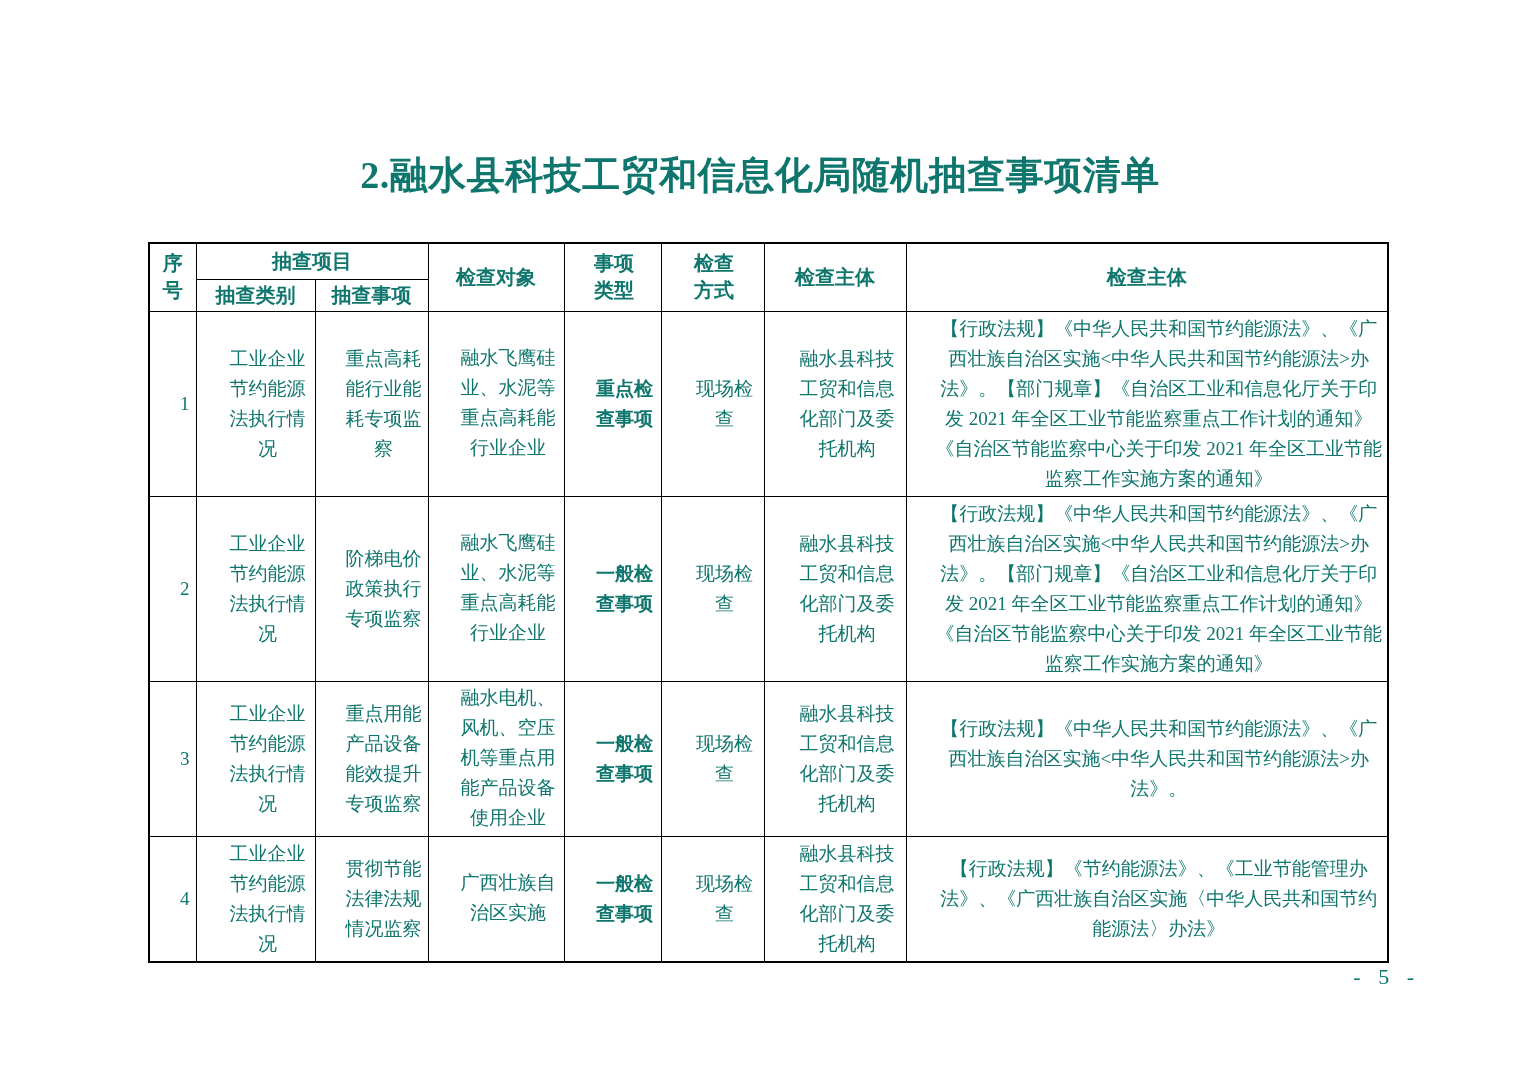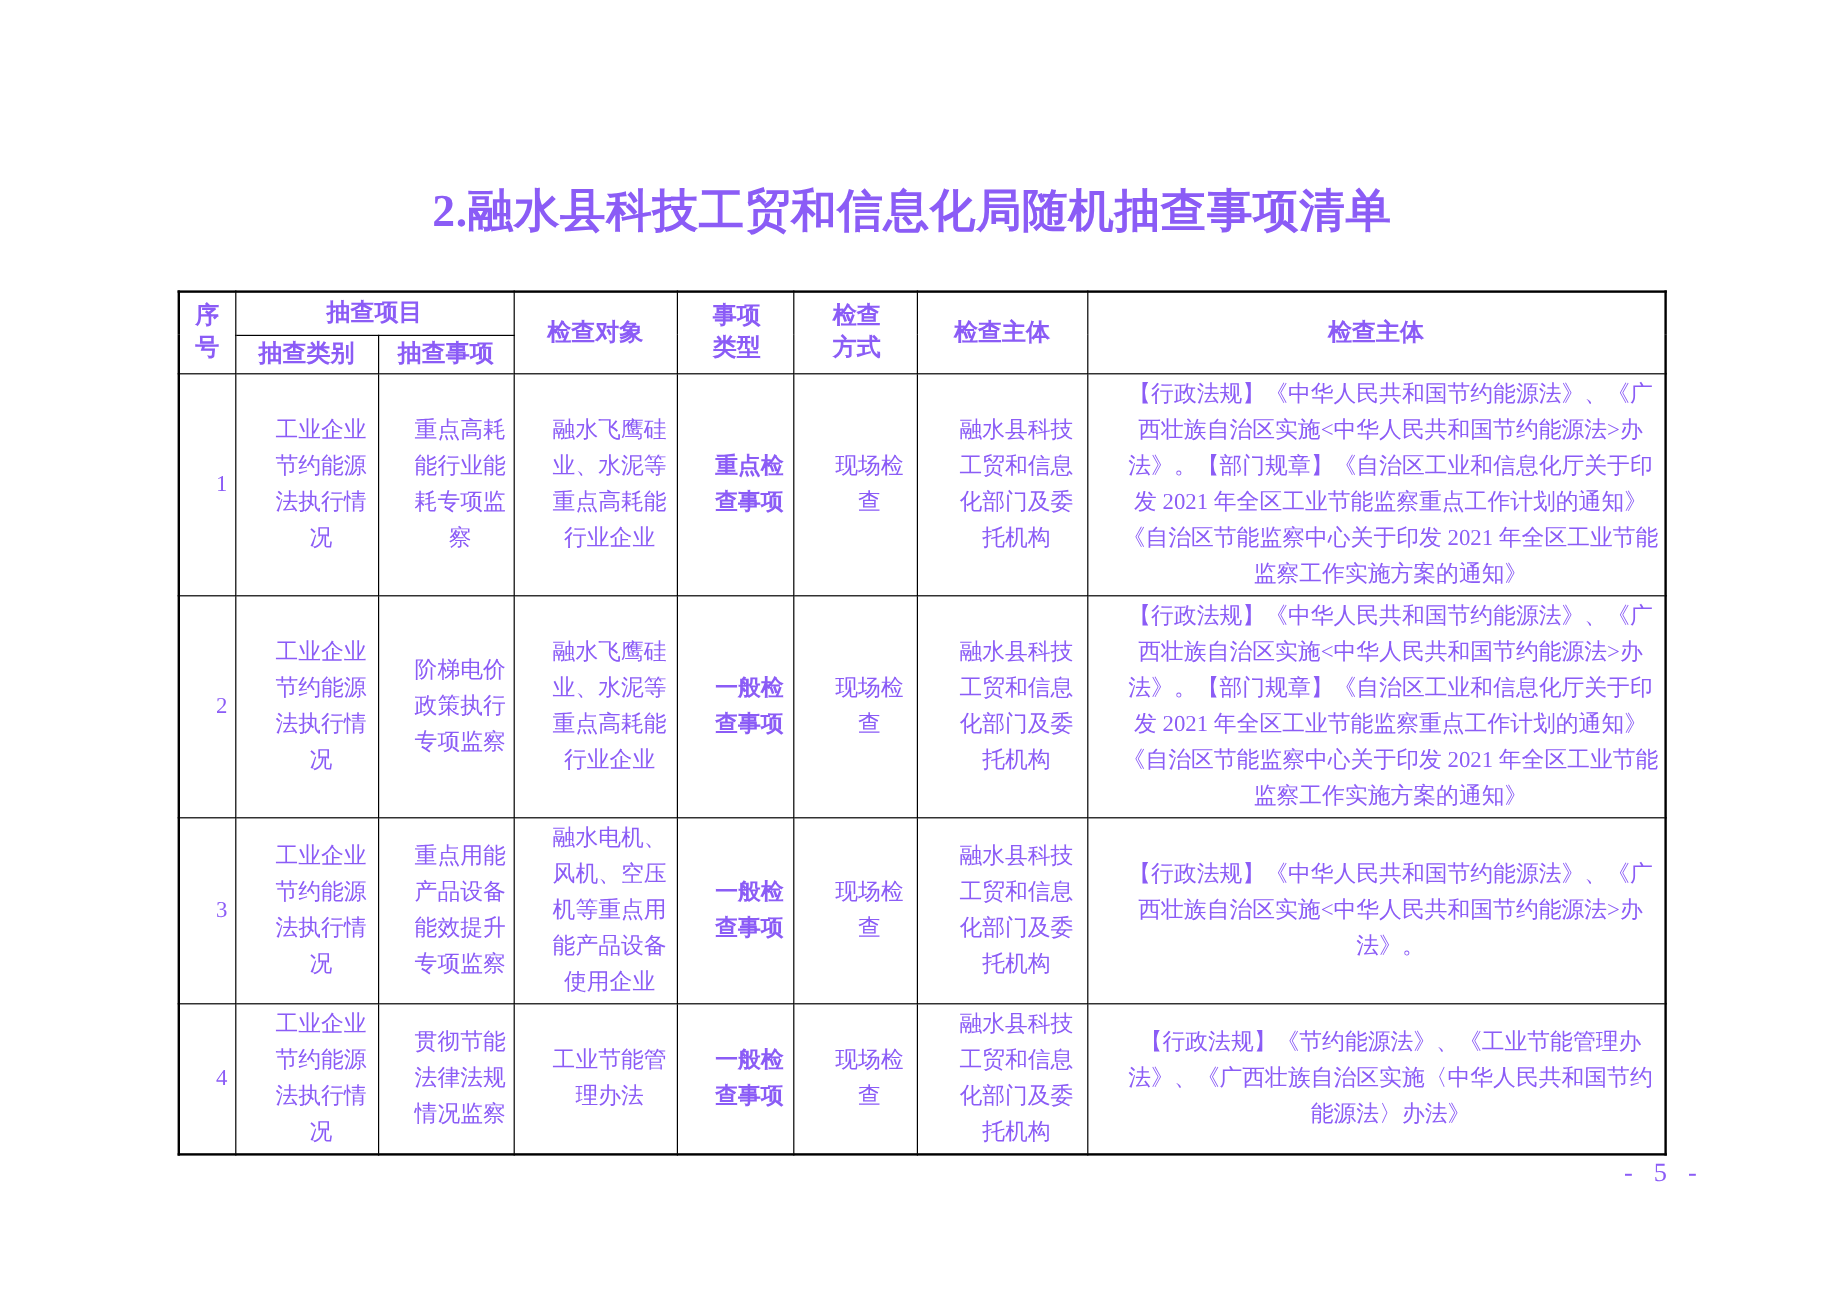--- a/index.html
+++ b/index.html
@@ -1,21 +1,21 @@
 <!DOCTYPE html>
 <html lang="zh"><head>
 <meta charset="utf-8">
 <style>
   html, body { margin: 0; padding: 0; background: #ffffff; }
   .page {
     position: relative;
     width: 1520px;
     height: 1074px;
     background: #ffffff;
-    color: #8b5cf6;
+    color: #0f766e;
     font-family: "Liberation Serif", "DejaVu Serif", serif;
     overflow: hidden;
   }
   .title {
     position: absolute;
     top: 150px;
     left: 0;
     width: 100%;
     margin: 0;
     text-align: center;
@@ -142,21 +142,21 @@
         <td class="jc c-target">融水电机、风机、空压机等重点用能产品设备使用企业</td>
         <td class="jc c-type">一般检查事项</td>
         <td class="c-method">现场检查</td>
         <td class="jc c-subject">融水县科技工贸和信息化部门及委托机构</td>
         <td class="jc c-basis">【行政法规】《中华人民共和国节约能源法》、《广西壮族自治区实施&lt;中华人民共和国节约能源法&gt;办法》。</td>
       </tr>
       <tr class="r4">
         <td>4</td>
         <td class="jc c-cat">工业企业节约能源法执行情况</td>
         <td class="jc c-item">贯彻节能法律法规情况监察</td>
-        <td class="jc c-target">工业节能管理办法</td>
+        <td class="jc c-target">广西壮族自治区实施</td>
         <td class="jc c-type">一般检查事项</td>
         <td class="c-method">现场检查</td>
         <td class="jc c-subject">融水县科技工贸和信息化部门及委托机构</td>
         <td class="jc c-basis">【行政法规】《节约能源法》、《工业节能管理办法》、《广西壮族自治区实施〈中华人民共和国节约能源法〉办法》</td>
       </tr>
     </tbody>
   </table>
 
   <div class="page-number">- 5 -</div>
 

